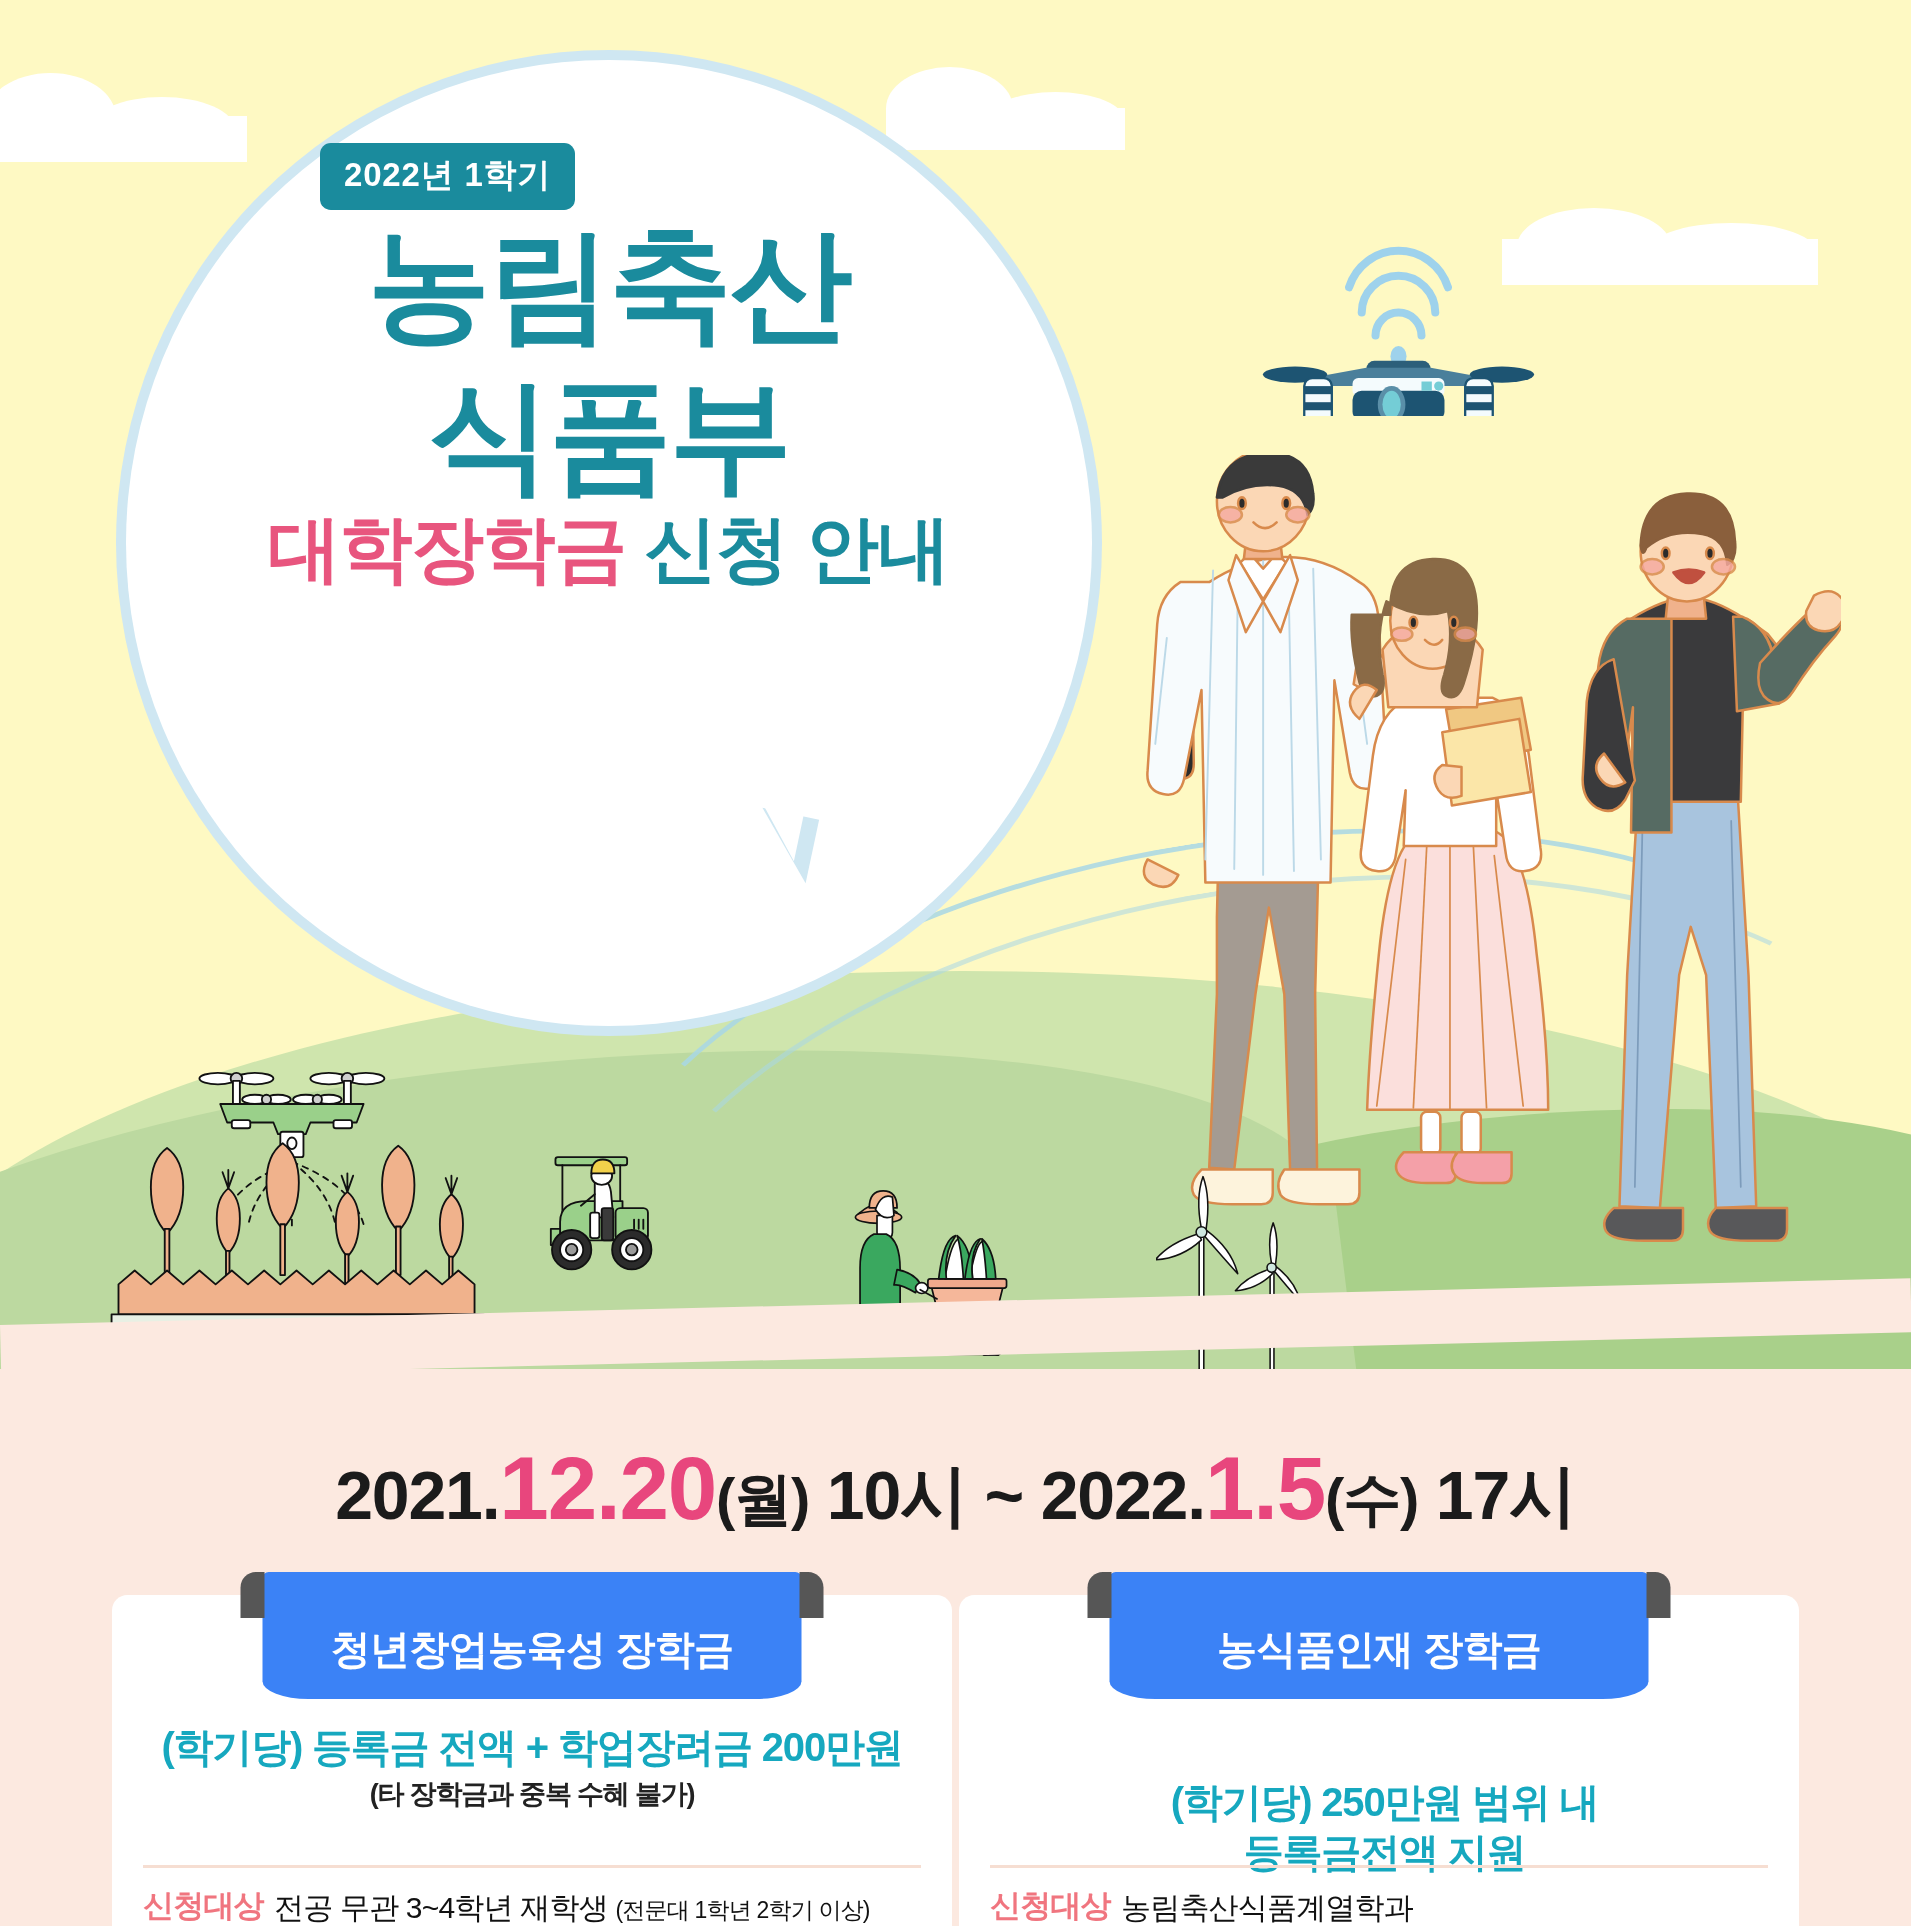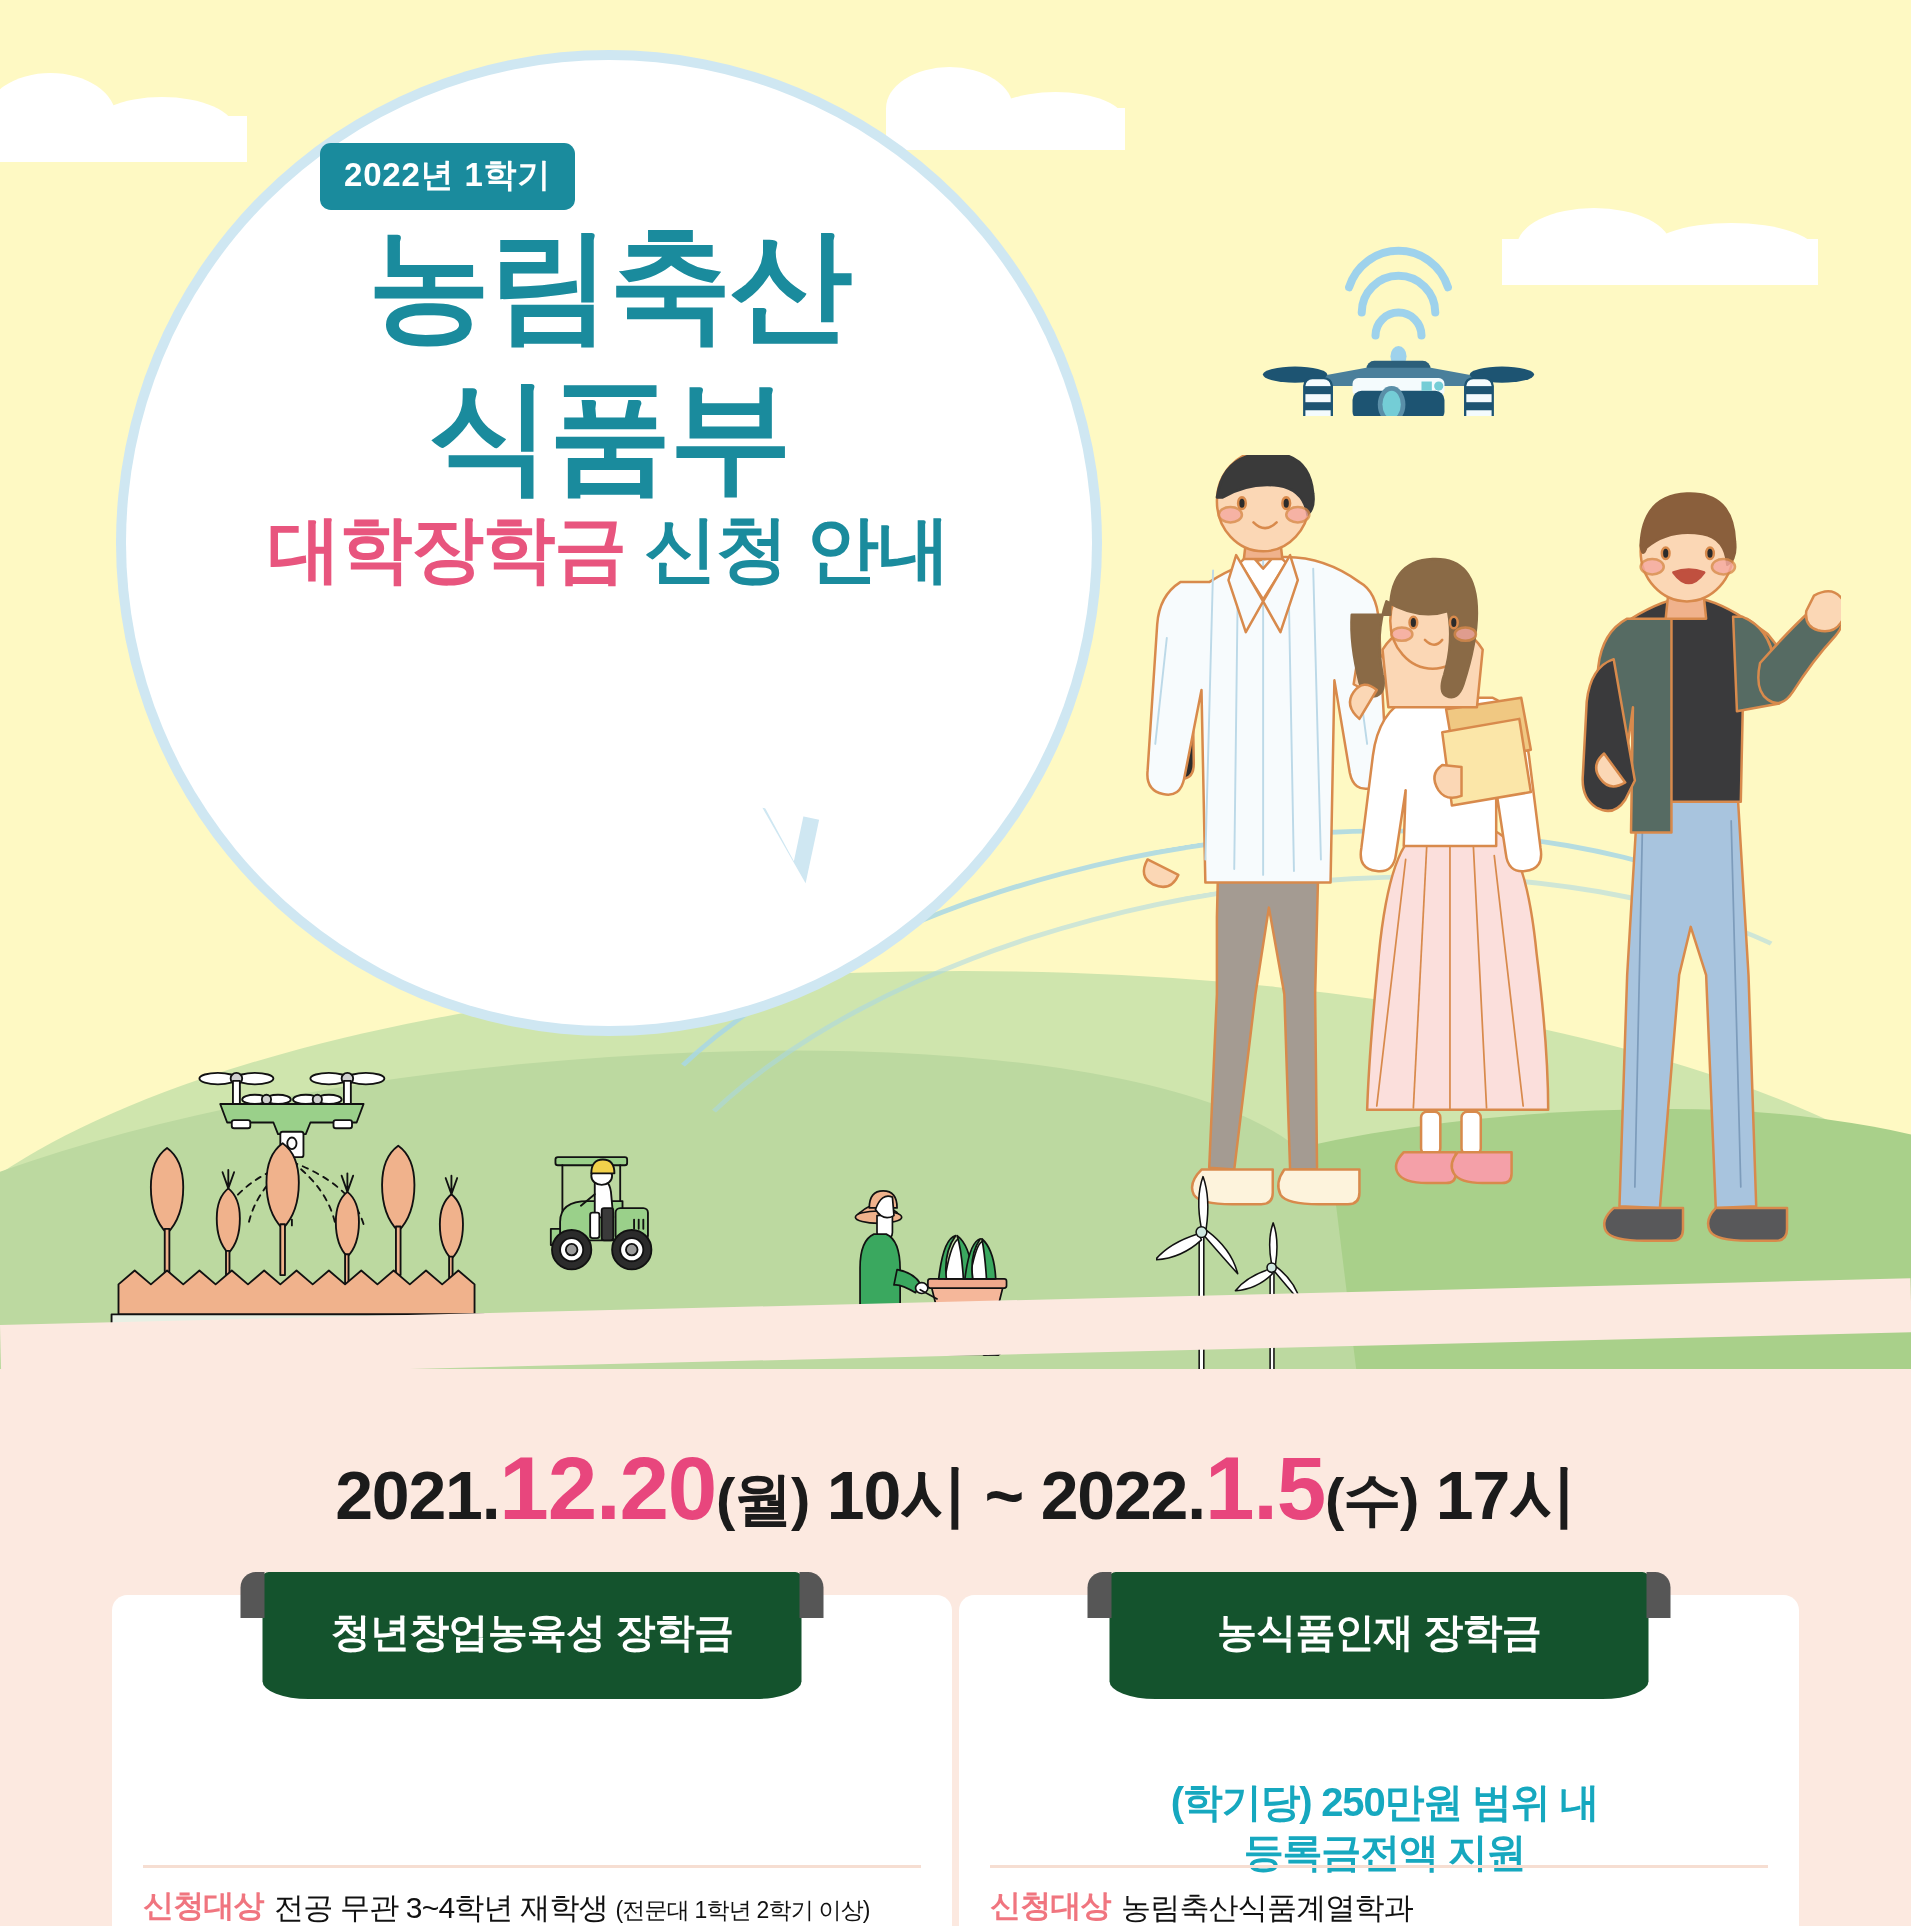--- a/index.html
+++ b/index.html
@@ -120,24 +120,24 @@
   .card{
     position:absolute; top:0; width:840px; height:605px;
     background:#fff; border-radius:15.4px;
   }
   .card-left{ left:112px; }
   .card-right{ left:959px; }
 
   .ribbon{
     position:absolute; left:50%; transform:translateX(-50%); top:-23px;
     width:539px; height:127px;
-    background:#14532d;
+    background:#3b82f6;
     border-radius:6.2px 6.2px 46px 46px / 6.2px 6.2px 17.7px 17.7px;
     display:flex; align-items:flex-start; justify-content:center;
-    padding-top:33px;
+    padding-top:50px;
     color:#fff; font-size:40px; font-weight:bold; letter-spacing:-0.8px;
   }
   .ribbon:before, .ribbon:after{
     content:""; position:absolute; top:0; width:24px; height:46px; background:#565656;
   }
   .ribbon:before{ left:-21.6px; border-radius:15.4px 0 0 0; }
   .ribbon:after { right:-21.6px; border-radius:0 15.4px 0 0; }
 
   .amount{
     position:absolute; left:0; top:127px; width:100%;
@@ -530,20 +530,24 @@
   </div>
 
   <div class="date-line">
     <span>2021.</span><span class="big">12.20</span><span class="sm">(월)</span><span> 10시 </span><span>~ </span><span>2022.</span><span class="big">1.5</span><span class="sm">(수)</span><span> 17시</span>
   </div>
 
   <div class="cards">
 
     <div class="card card-left">
       <div class="ribbon">청년창업농육성 장학금</div>
+      <div class="amount">
+        <span>(학기당) 등록금 전액 + 학업장려금 200만원</span>
+        <span class="note">(타 장학금과 중복 수혜 불가)</span>
+      </div>
       <div class="divider"></div>
       <div class="rows">
         <div class="row">
           <div class="row-label">신청대상</div>
           <div class="row-body">
             <span>전공 무관 3~4학년 재학생 </span><span class="small">(전문대 1학년 2학기 이상)</span>
           </div>
         </div>
 
       </div>

